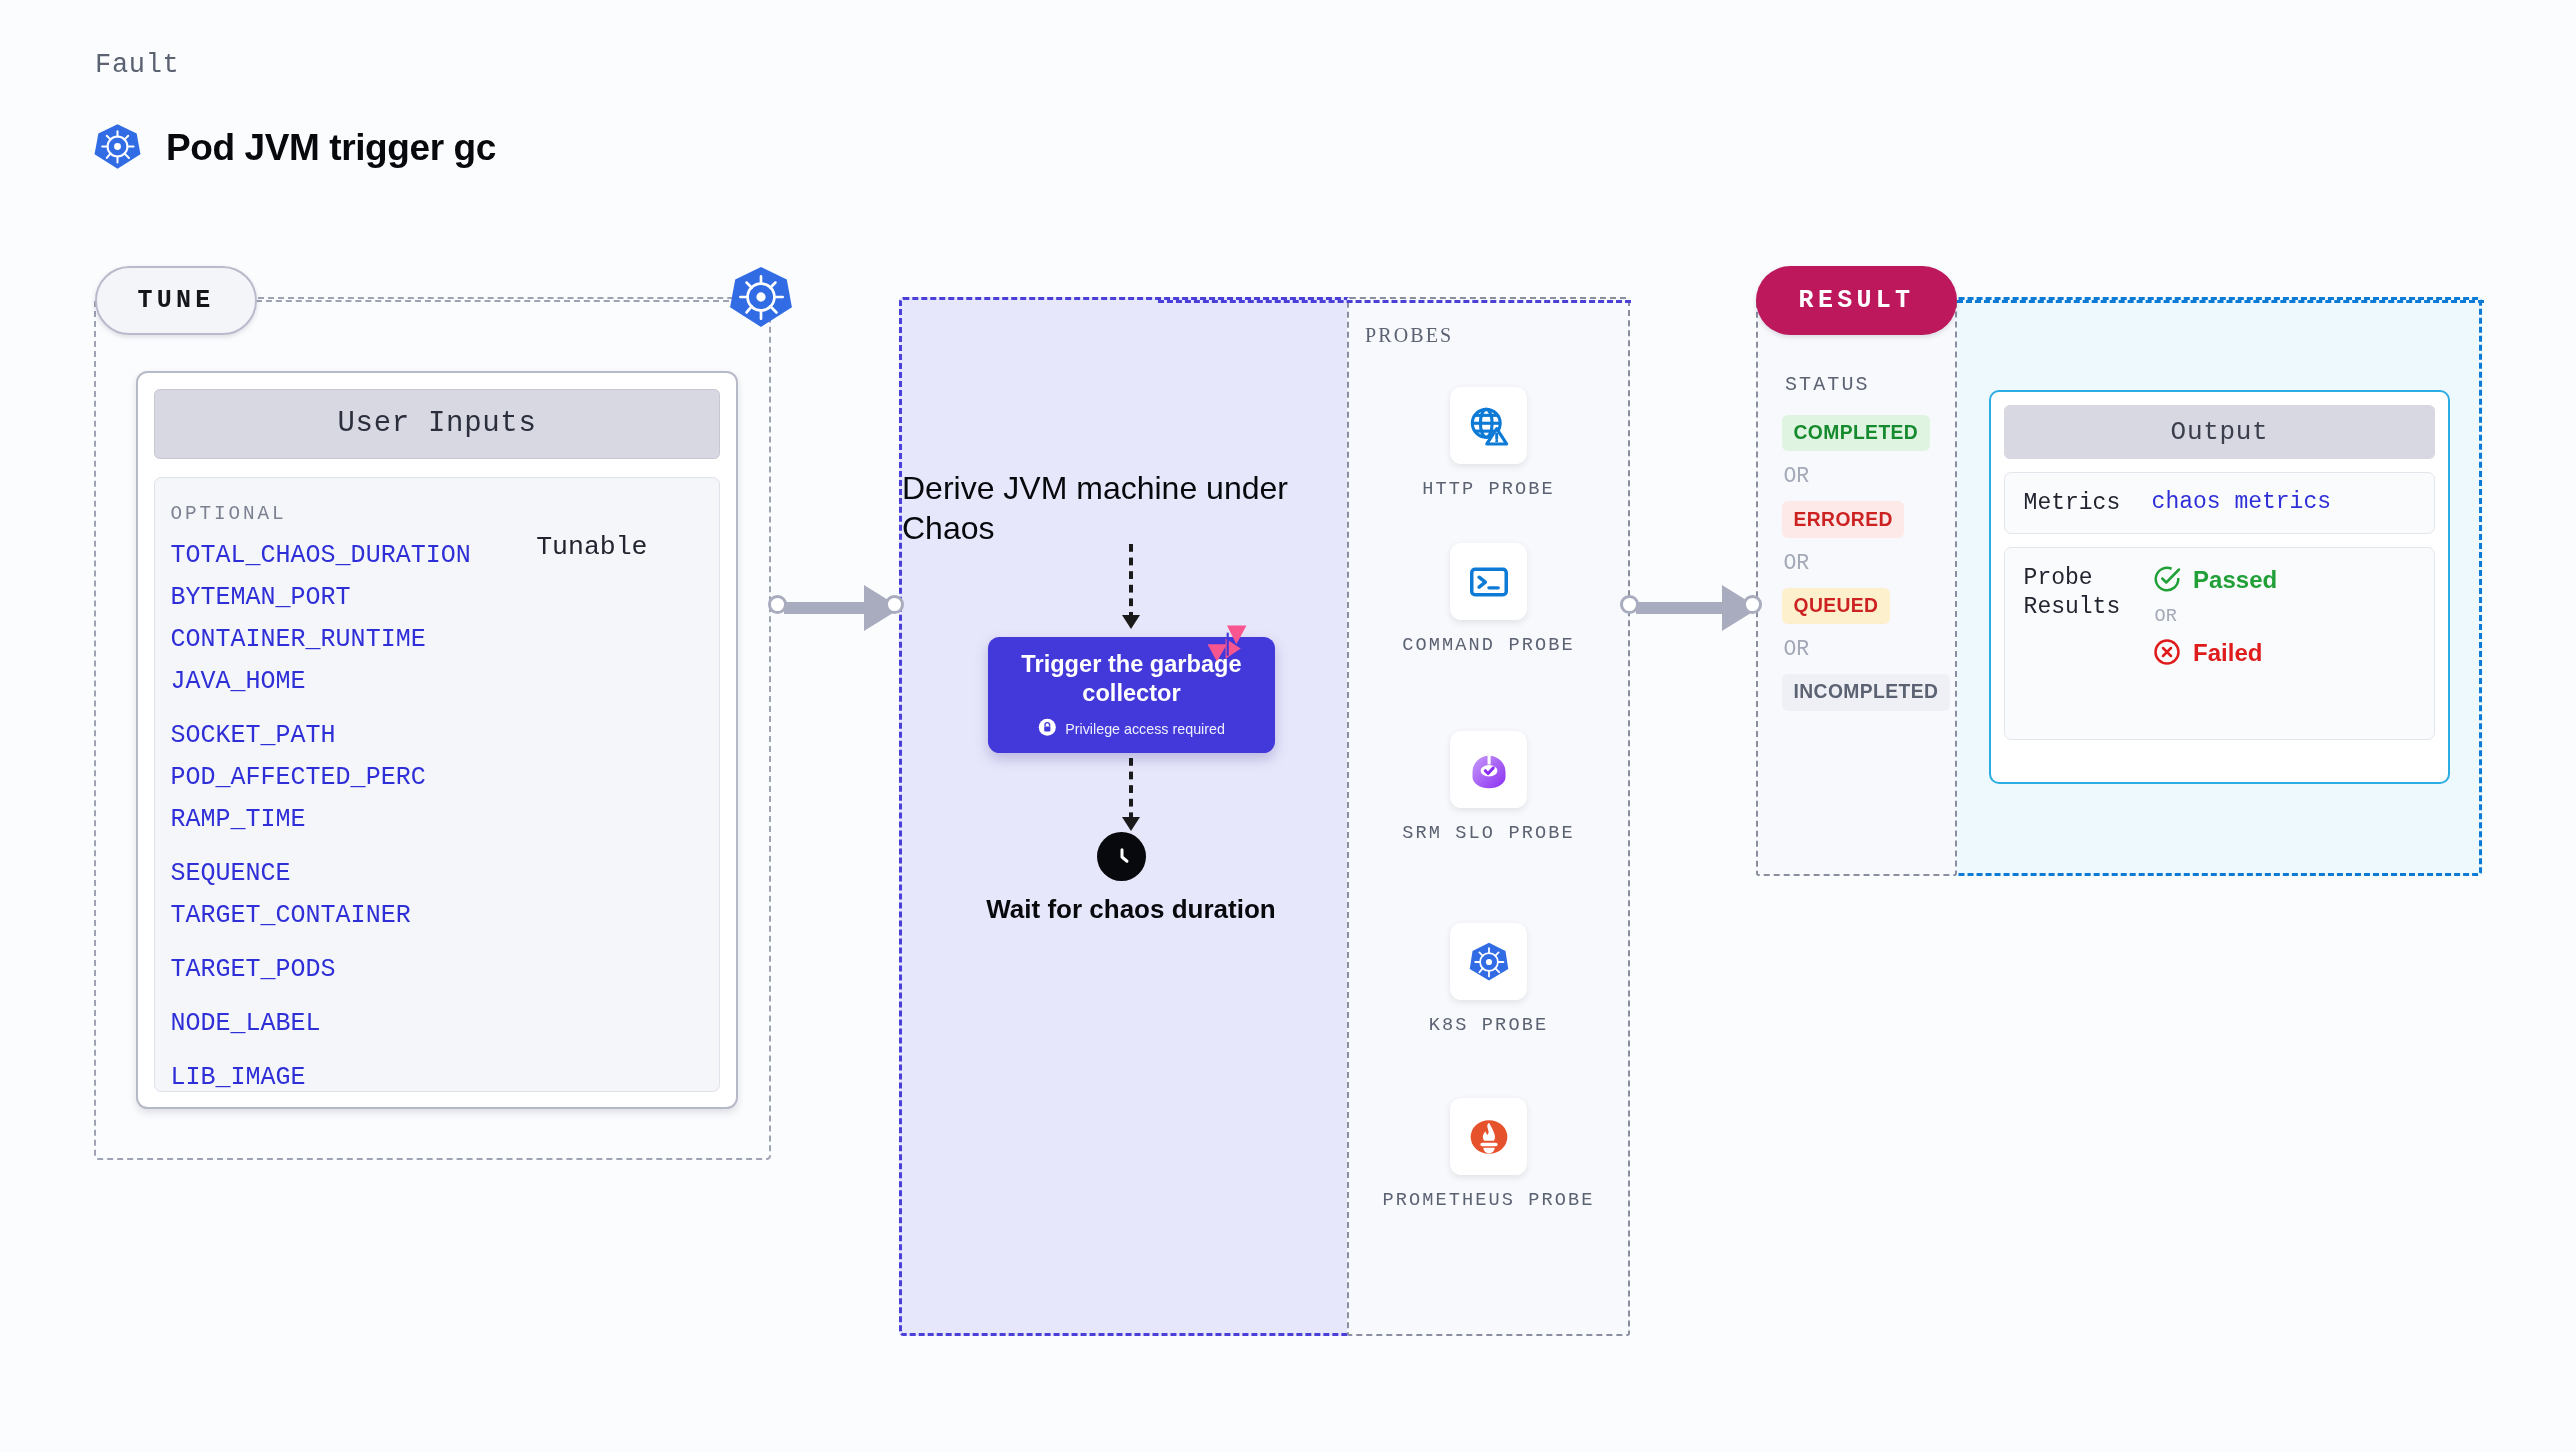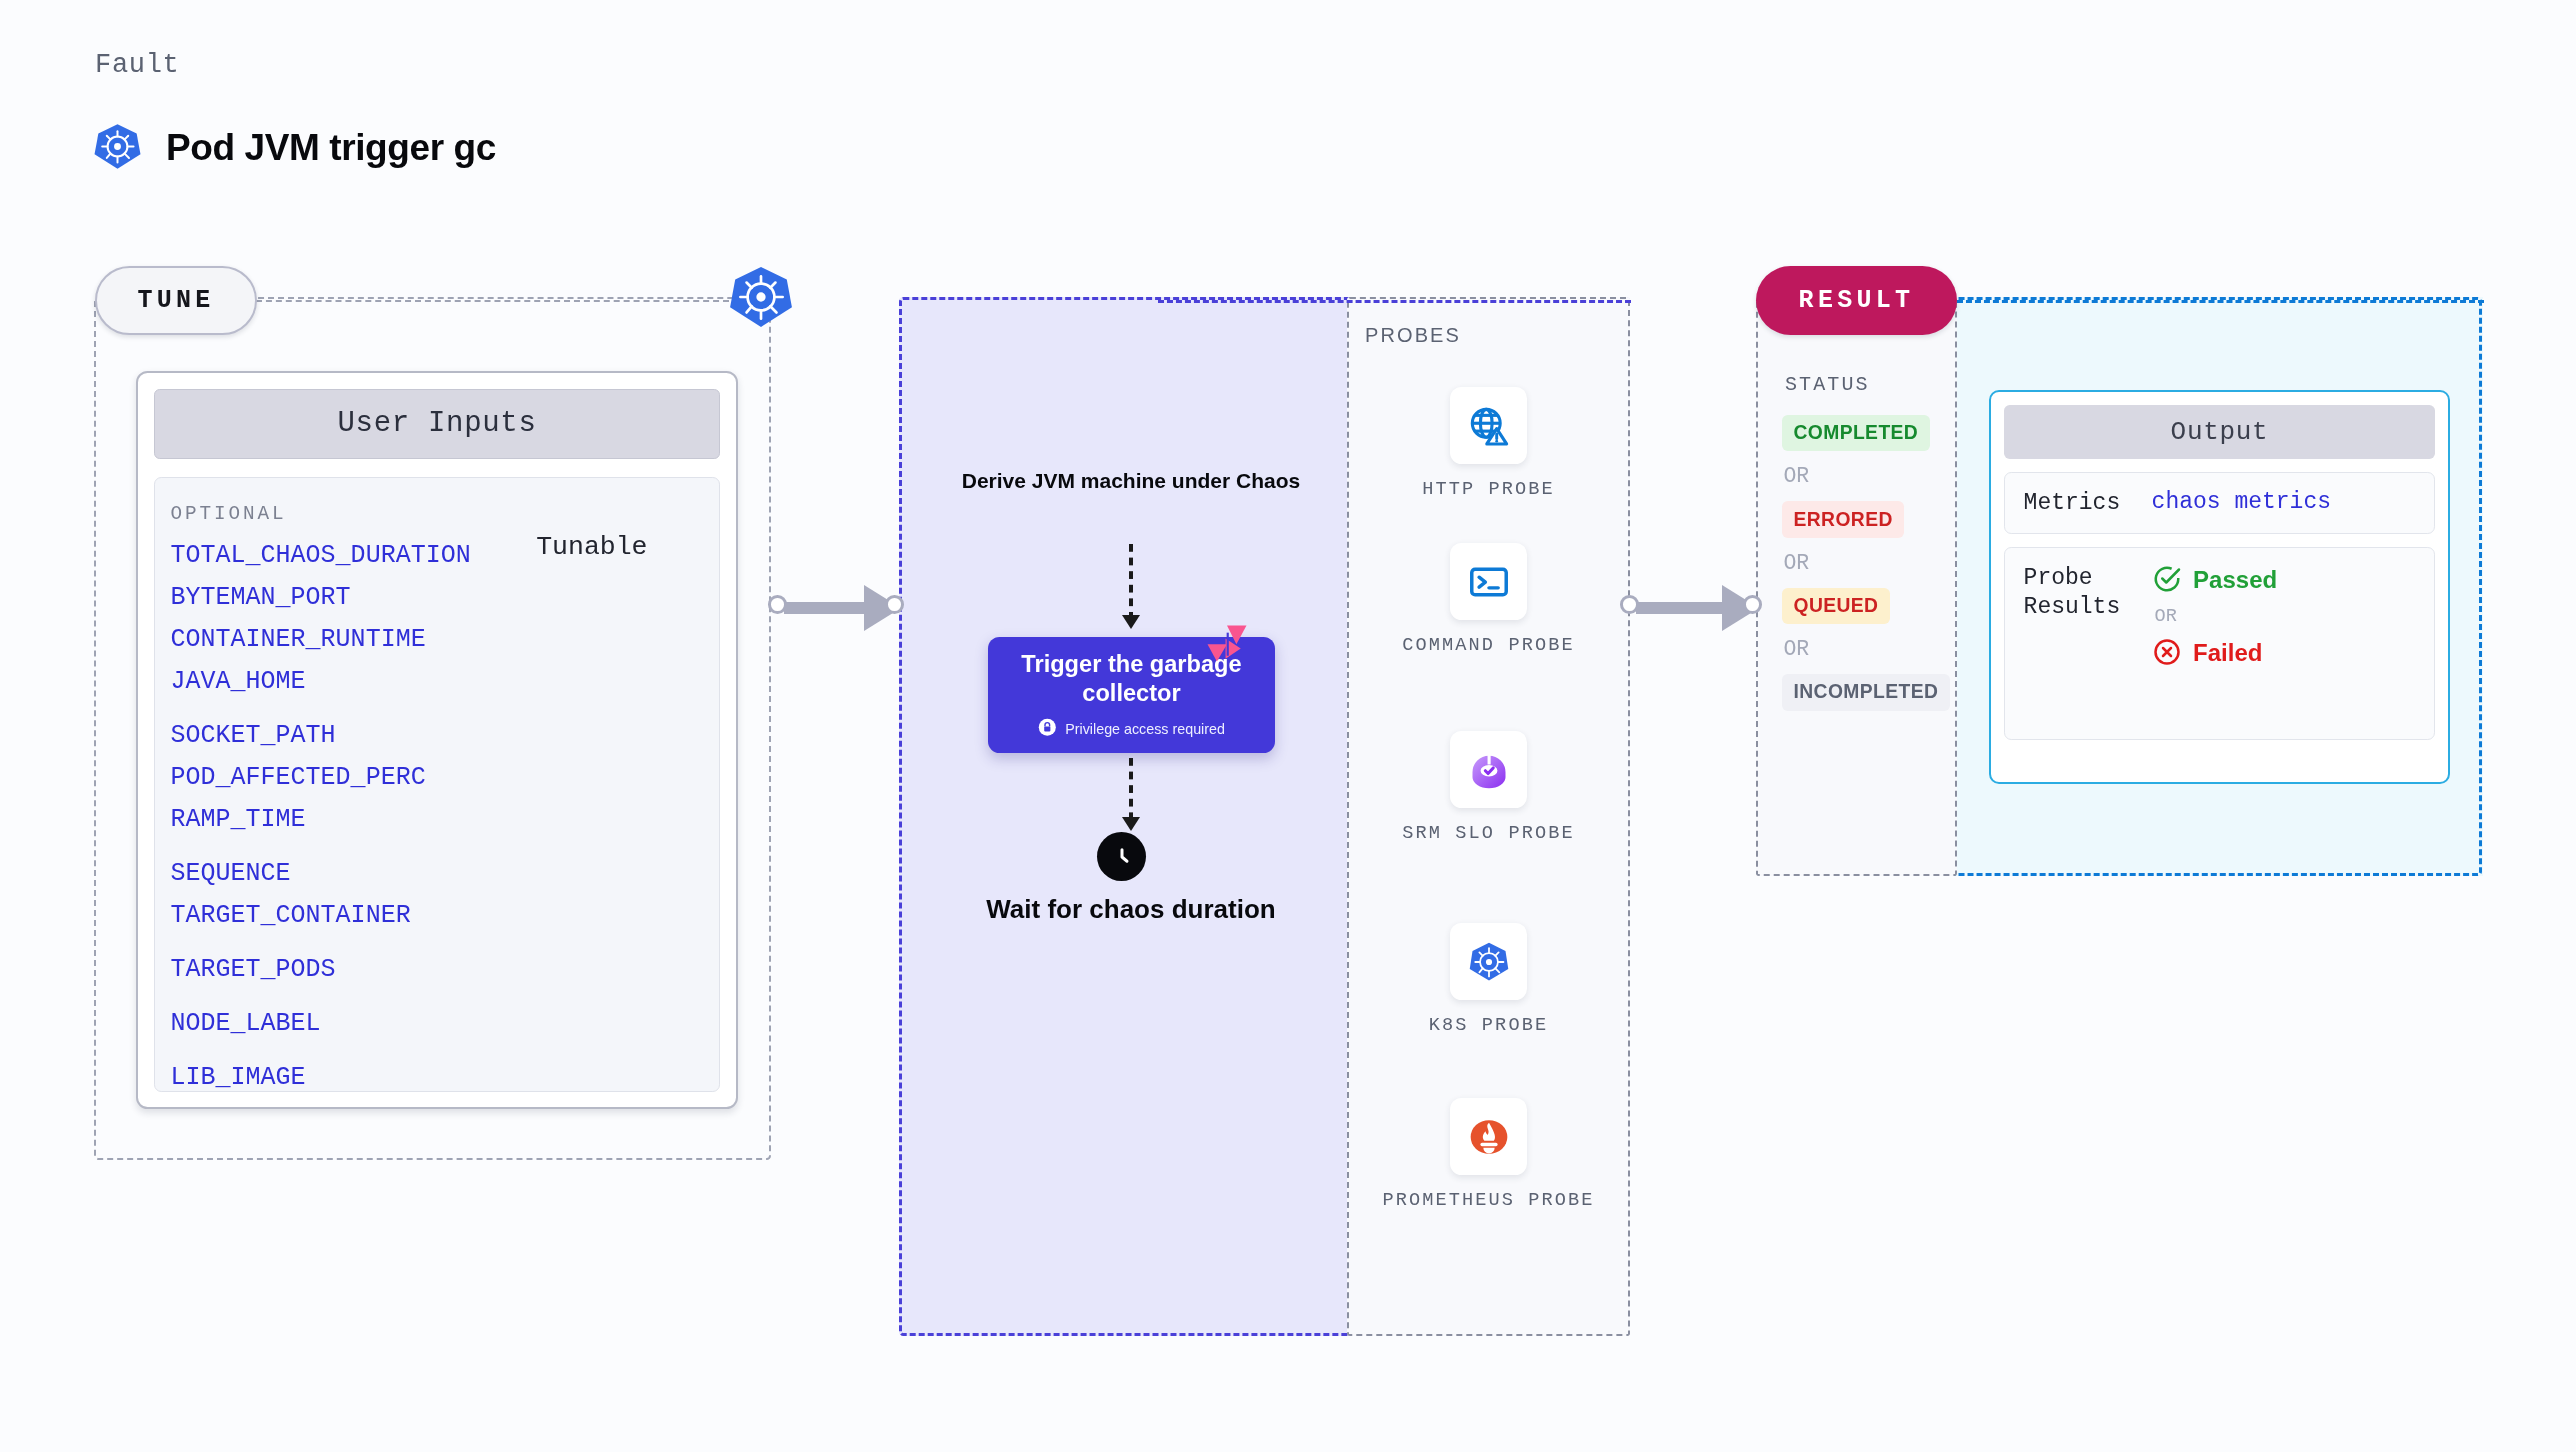--- a/index.html
+++ b/index.html
@@ -100,21 +100,21 @@
   
   #execution-panel {
     position: absolute; left: 899px; top: 297px;
     width: 731px; height: 1039px;
     border: 3.6px dashed #4a40d8; border-radius: 4.3px;
     background: #e7e7fb;
   }
   #execution-inner { position: relative; width: 100%; height: 100%; }
   #derive-text {
     position: absolute; left: 0; top: 168px; width: 458px;
-    text-align: center; font-size: 21px; font-weight: 700;
+    text-align: left; font-size: 32px; font-weight: 400;
     color: #08090d; line-height: 1.25;
   }
   .dotted-arrow {
     position: absolute; width: 4.3px;
     background-image: linear-gradient(to bottom, #1a1a1a 55%, transparent 55%);
     background-size: 4.3px 13.6px;
   }
   .arrow-head-down {
     position: absolute; width: 0; height: 0;
     border-left: 9.3px solid transparent; border-right: 9.3px solid transparent;
@@ -153,21 +153,21 @@
 
   
   #probes-panel {
     position: absolute; left: 1347px; top: 297px;
     width: 283px; height: 1039px;
     border: 2.1px dashed #8a8fa0; border-radius: 2.9px;
     background: #f8f9fc;
   }
   #probes-title {
     position: absolute; left: 1365px; top: 324px;
-    font-family: Liberation Sans, sans-serif;
+    font-family: Liberation Serif, serif;
     font-size: 20px; color: #5b6272; letter-spacing: 2.1px; z-index: 3;
   }
   .probe-item {
     position: absolute; width: 283px;
     display: flex; flex-direction: column; align-items: center;
   }
   .probe-tile {
     width: 77px; height: 77px; background: #ffffff; border-radius: 11.5px;
     box-shadow: 0 2.9px 6.4px rgba(40,45,70,.10);
     display: flex; align-items: center; justify-content: center;

